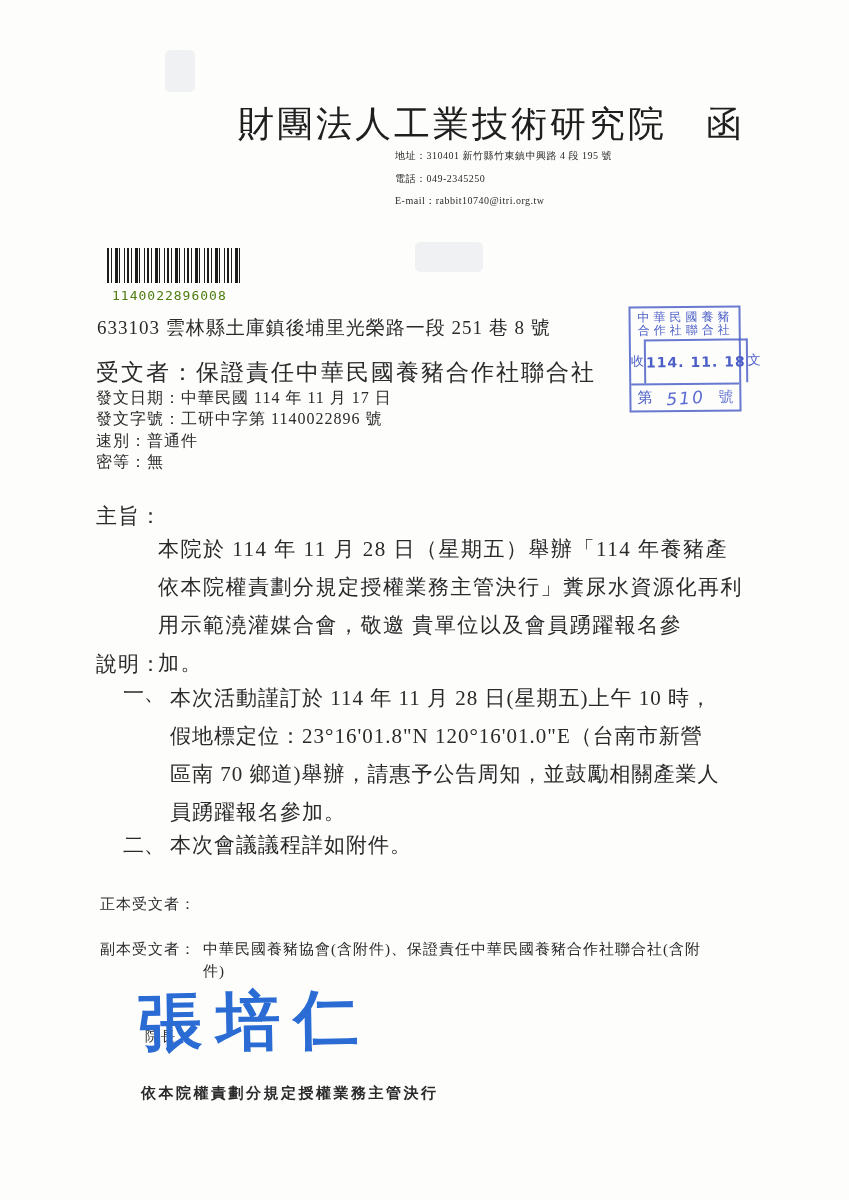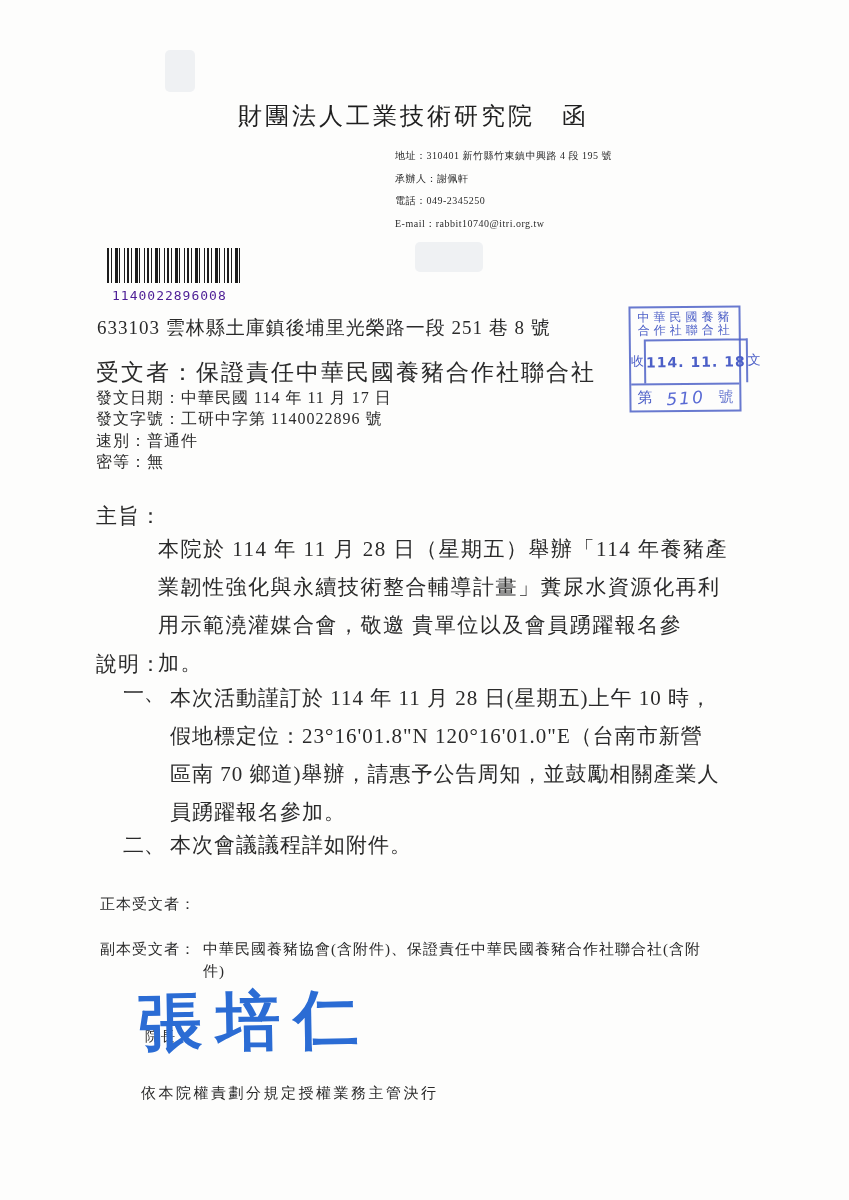--- a/index.html
+++ b/index.html
@@ -4,34 +4,34 @@
 <style>
   * { margin:0; padding:0; box-sizing:border-box; }
   html,body { background:#ffffff; }
   .page {
     position:relative; width:849px; height:1200px; overflow:hidden;
     background:#fdfdfc; color:#2a2a2a;
     font-family:"Liberation Serif","DejaVu Serif",serif;
   }
   .abs { position:absolute; }
   .title {
-    left:238px; top:100px; font-size:24px; letter-spacing:3px; color:#1f1f1f;
+    left:238px; top:100px; font-size:36px; letter-spacing:3px; color:#1f1f1f;
     white-space:nowrap;
     text-align:right;
   }
   .sender { left:395px; top:145px; font-size:10px; line-height:22.5px; letter-spacing:0.5px; }
   .sender div { white-space:nowrap; }
   .barcode {
     left:107px; top:248px; width:133px; height:35px;
     background:repeating-linear-gradient(90deg,
       #1c1c1c 0 2px, #fdfdfc 2px 4px, #1c1c1c 4px 5px, #fdfdfc 5px 8px,
       #1c1c1c 8px 11px, #fdfdfc 11px 12px, #1c1c1c 12px 13px, #fdfdfc 13px 17px,
       #1c1c1c 17px 18px, #fdfdfc 18px 20px);
   }
-  .barcode-num { left:112px; top:288px; font-family:"DejaVu Sans Mono",monospace; font-size:13px; letter-spacing:1px; color:#4c1d95; }
+  .barcode-num { left:112px; top:288px; font-family:"DejaVu Sans Mono",monospace; font-size:13px; letter-spacing:1px; color:#4d7c0f; }
   .postal { left:97px; top:315px; font-size:19px; letter-spacing:1px; white-space:nowrap; }
   .recipient { left:96px; top:357px; font-size:23px; letter-spacing:2px; white-space:nowrap;text-align:right; }
   .meta { left:96px; top:387px; font-size:16px; line-height:21.4px; letter-spacing:1px; }
   .meta div { white-space:nowrap; }
 
   
   .stamp {
     left:629px; top:306px; width:112px; height:106px;
     border:2px solid rgba(77,97,199,0.85); color:#4c5fc7;
     display:flex; flex-direction:column; transform:rotate(-0.6deg);
@@ -60,37 +60,36 @@
   .dist-orig-lines { left:203px; top:893px; }
   .dist-label-copy { left:100px; top:938px; }
   .dist-copy-lines { left:203px; top:938px; }
   .dist div { white-space:nowrap; }
 
   .signer-title { left:97px; top:1028px; font-size:14px; letter-spacing:2px;margin-left:48px; }
   .sig-name {
     left:138px; top:978px; font-size:64px; font-weight:bold; color:#2b6cd4;
     letter-spacing:14px; transform:rotate(-1deg); white-space:nowrap;
   }
-  .auth-note { left:141px; top:1084px; font-size:15px; letter-spacing:2.5px; white-space:nowrap; }
+  .auth-note { left:141px; top:1084px; font-size:15px; letter-spacing:2.5px; white-space:nowrap;font-weight:bold; }
 
   .smudge { background:rgba(170,182,196,0.16); border-radius:5px; }
 </style>
 </head>
 <body>
 
 <div class="page">
 
   <div class="abs smudge" style="left:165px;top:50px;width:30px;height:42px;"></div>
   <div class="abs smudge" style="left:415px;top:242px;width:68px;height:30px;"></div>
 
   <div class="abs title">財團法人工業技術研究院　函</div>
 
   <div class="abs sender">
     <div>地址：310401 新竹縣竹東鎮中興路 4 段 195 號</div>
-    <div>承辦人：謝佩軒</div>
     <div>電話：049-2345250</div>
     <div>E-mail：rabbit10740@itri.org.tw</div>
   </div>
 
   <div class="abs barcode"></div>
   <div class="abs barcode-num">1140022896008</div>
 
   <div class="abs postal">633103 雲林縣土庫鎮後埔里光榮路一段 251 巷 8 號</div>
 
   <div class="abs recipient">受文者：保證責任中華民國養豬合作社聯合社</div>
@@ -114,21 +113,21 @@
     <div class="stamp-num-row">
       <span>第</span>
       <span class="stamp-handnum">510</span>
       <span style="opacity:0.8">號</span>
     </div>
   </div>
 
   <div class="abs subject-label">主旨：</div>
   <div class="abs subject-lines">
     <div>本院於 114 年 11 月 28 日（星期五）舉辦「114 年養豬產</div>
-    <div>業韌性強化與永續技術整合輔導計畫」糞尿水資源化再利</div>
+    <div>依本院權責劃分規定授權業務主管決行」糞尿水資源化再利</div>
     <div>用示範澆灌媒合會，敬邀 貴單位以及會員踴躍報名參</div>
     <div>加。</div>
   </div>
 
   <div class="abs desc-label">說明：</div>
   <div class="abs bullet1">一、</div>
   <div class="abs item1-lines">
     <div>本次活動謹訂於 114 年 11 月 28 日(星期五)上午 10 時，</div>
     <div>假地標定位：23°16'01.8"N 120°16'01.0"E（台南市新營</div>
     <div>區南 70 鄉道)舉辦，請惠予公告周知，並鼓勵相關產業人</div>

